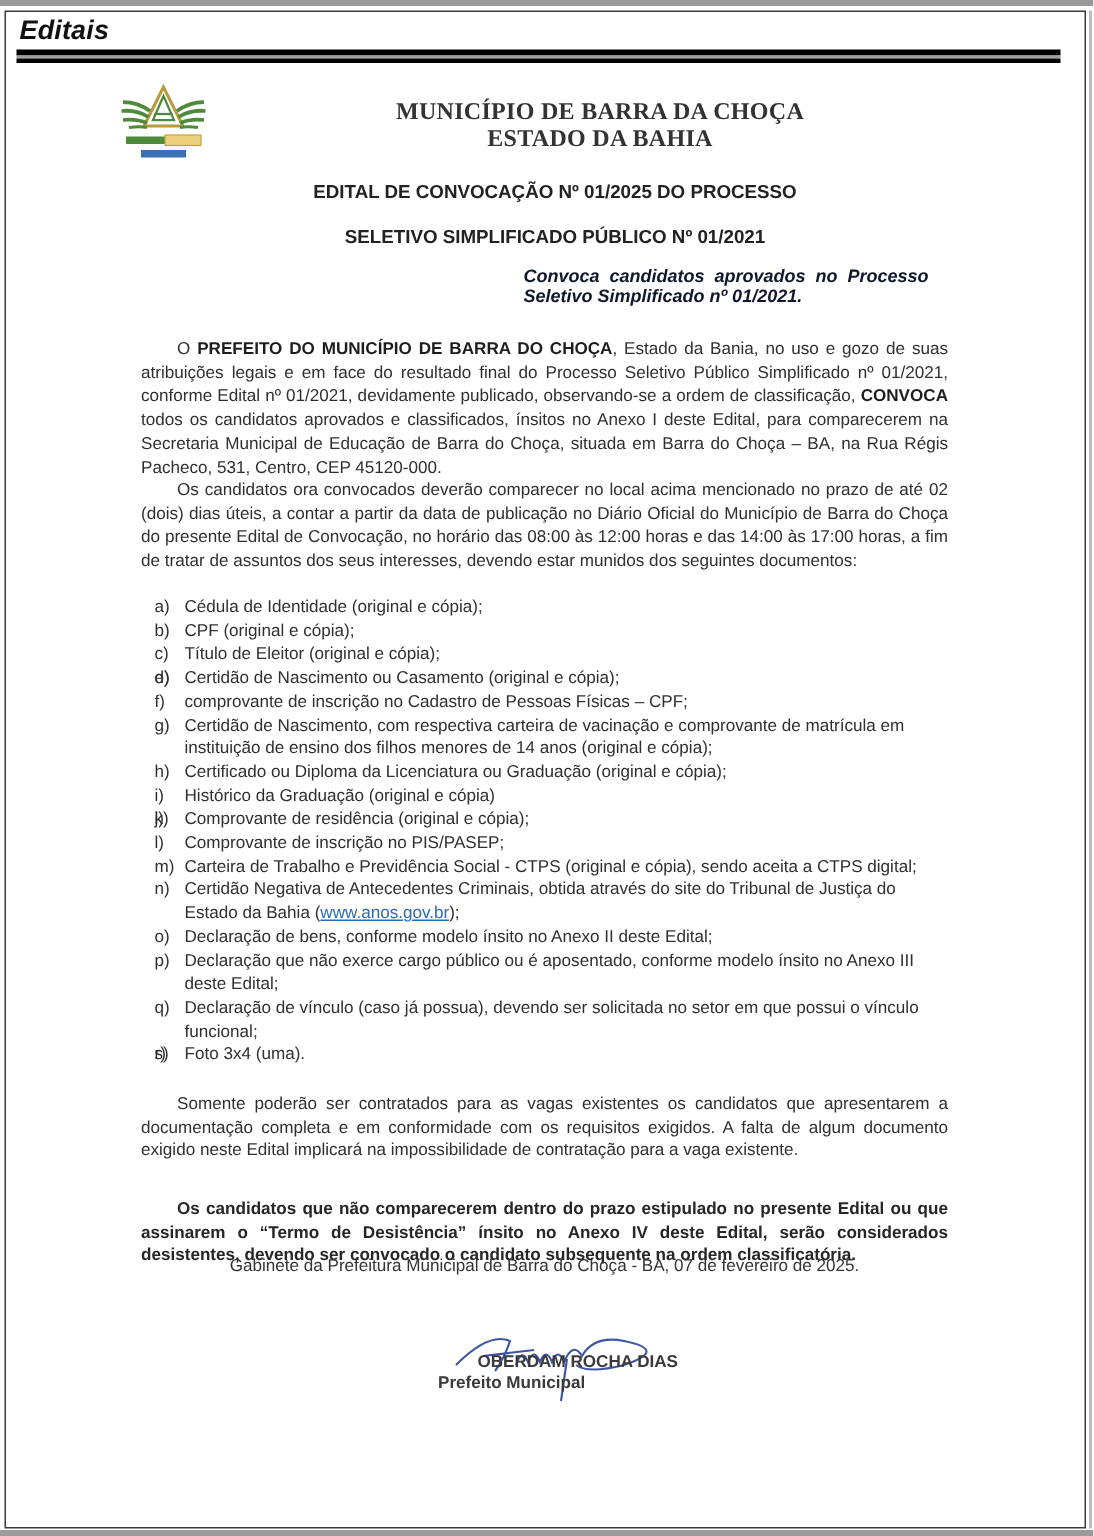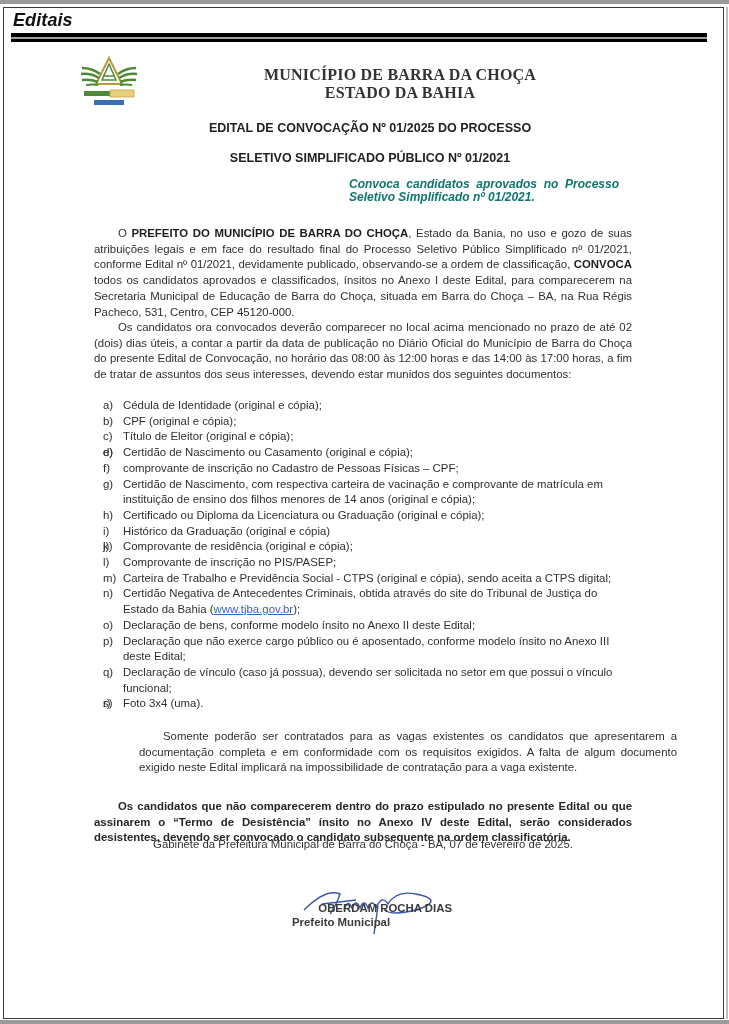--- a/index.html
+++ b/index.html
@@ -15,34 +15,34 @@
   .rule-2 { top: 39px; height: 3px; }
 
   .logo { position: absolute; left: 78px; top: 54px; width: 62px; height: 56px; }
   .head-title { position: absolute; left: 200px; width: 400px; text-align: center; font-family: "Liberation Serif", serif; font-weight: bold; font-size: 16px; color: #333; letter-spacing: 0.2px; }
   .ht1 { top: 66px; }
   .ht2 { top: 84px; }
   .edital-title { position: absolute; left: 140px; width: 460px; text-align: center; font-weight: bold; font-size: 12.5px; color: #222; line-height: 16px; }
   .et1 { top: 120px; }
   .et2 { top: 150px; }
 
-  .ementa { position: absolute; left: 349px; top: 178px; width: 270px; font-style: italic; font-weight: bold; font-size: 12px; color: #0f766e; line-height: 13px; text-align: justify; text-align-last: left; }
+  .ementa { position: absolute; left: 349px; top: 178px; width: 270px; font-style: italic; font-weight: bold; font-size: 12px; color: #0f172a; line-height: 13px; text-align: justify; text-align-last: left; }
 
   .body-text { position: absolute; left: 94px; width: 538px; font-size: 11.4px; line-height: 15.7px; color: #2f2f2f; text-align: justify; }
   .p1 { top: 226px; }
   .p2 { top: 320px; }
   .indent { text-indent: 24px; }
   b { color: #1d1d1d; }
 
   .doc-list { position: absolute; left: 103px; top: 398px; width: 530px; margin: 0; padding: 0; list-style: none; font-size: 11.4px; line-height: 15.7px; color: #2f2f2f; }
   .doc-list li { position: relative; padding-left: 20px; }
   .doc-list .marker { position: absolute; left: 0; top: 0; }
   .link { color: #2a6bb8; text-decoration: underline; }
 
-  .p3 { top: 729px; margin-left: 45px; }
+  .p3 { top: 729px; }
   .p4 { top: 799px; font-weight: bold; color: #262626; }
   .place-date { position: absolute; left: 94px; top: 838px; width: 538px; text-align: center; font-size: 11.4px; color: #333; }
 
   .signature { position: absolute; left: 296px; top: 880px; width: 160px; height: 56px; }
   .signer-name { position: absolute; left: 292px; top: 902px; width: 160px; text-align: right; font-weight: bold; font-size: 11.4px; color: #3a3a3a; }
   .signer-role { position: absolute; left: 292px; top: 916px; width: 160px; font-weight: bold; font-size: 11.4px; color: #3a3a3a; }
 </style>
 </head>
 <body>
 
@@ -95,21 +95,21 @@
   <li><span class="marker">d)</span></li>
   <li><span class="marker">e)</span><span>Certidão de Nascimento ou Casamento (original e cópia);</span></li>
   <li><span class="marker">f)</span><span>comprovante de inscrição no Cadastro de Pessoas Físicas – CPF;</span></li>
   <li><span class="marker">g)</span><span>Certidão de Nascimento, com respectiva carteira de vacinação e comprovante de matrícula em instituição de ensino dos filhos menores de 14 anos (original e cópia);</span></li>
   <li><span class="marker">h)</span><span>Certificado ou Diploma da Licenciatura ou Graduação (original e cópia);</span></li>
   <li><span class="marker">i)</span><span>Histórico da Graduação (original e cópia)</span></li>
   <li><span class="marker">j)</span></li>
   <li><span class="marker">k)</span><span>Comprovante de residência (original e cópia);</span></li>
   <li><span class="marker">l)</span><span>Comprovante de inscrição no PIS/PASEP;</span></li>
   <li><span class="marker">m)</span><span>Carteira de Trabalho e Previdência Social - CTPS (original e cópia), sendo aceita a CTPS digital;</span></li>
-  <li><span class="marker">n)</span><span>Certidão Negativa de Antecedentes Criminais, obtida através do site do Tribunal de Justiça do Estado da Bahia (</span><a class="link">www.tjba.gov.br</a><span>);</span></li>
+  <li><span class="marker">n)</span><span>Certidão Negativa de Antecedentes Criminais, obtida através do site do Tribunal de Justiça do Estado da Bahia (</span><a class="link">www.anos.gov.br</a><span>);</span></li>
   <li><span class="marker">o)</span><span>Declaração de bens, conforme modelo ínsito no Anexo II deste Edital;</span></li>
   <li><span class="marker">p)</span><span>Declaração que não exerce cargo público ou é aposentado, conforme modelo ínsito no Anexo III deste Edital;</span></li>
   <li><span class="marker">q)</span><span>Declaração de vínculo (caso já possua), devendo ser solicitada no setor em que possui o vínculo funcional;</span></li>
   <li><span class="marker">r)</span></li>
   <li><span class="marker">s)</span><span>Foto 3x4 (uma).</span></li>
 </ul>
 
 <div class="body-text p3 indent">Somente poderão ser contratados para as vagas existentes os candidatos que apresentarem a documentação completa e em conformidade com os requisitos exigidos.  A falta de algum documento exigido neste Edital implicará na impossibilidade de contratação para a vaga existente.</div>
 <div class="body-text p4 indent">Os candidatos que não comparecerem dentro do prazo estipulado no presente Edital ou que assinarem o “Termo de Desistência” ínsito no Anexo IV deste Edital, serão considerados desistentes, devendo ser convocado o candidato subsequente na ordem classificatória.</div>
 

